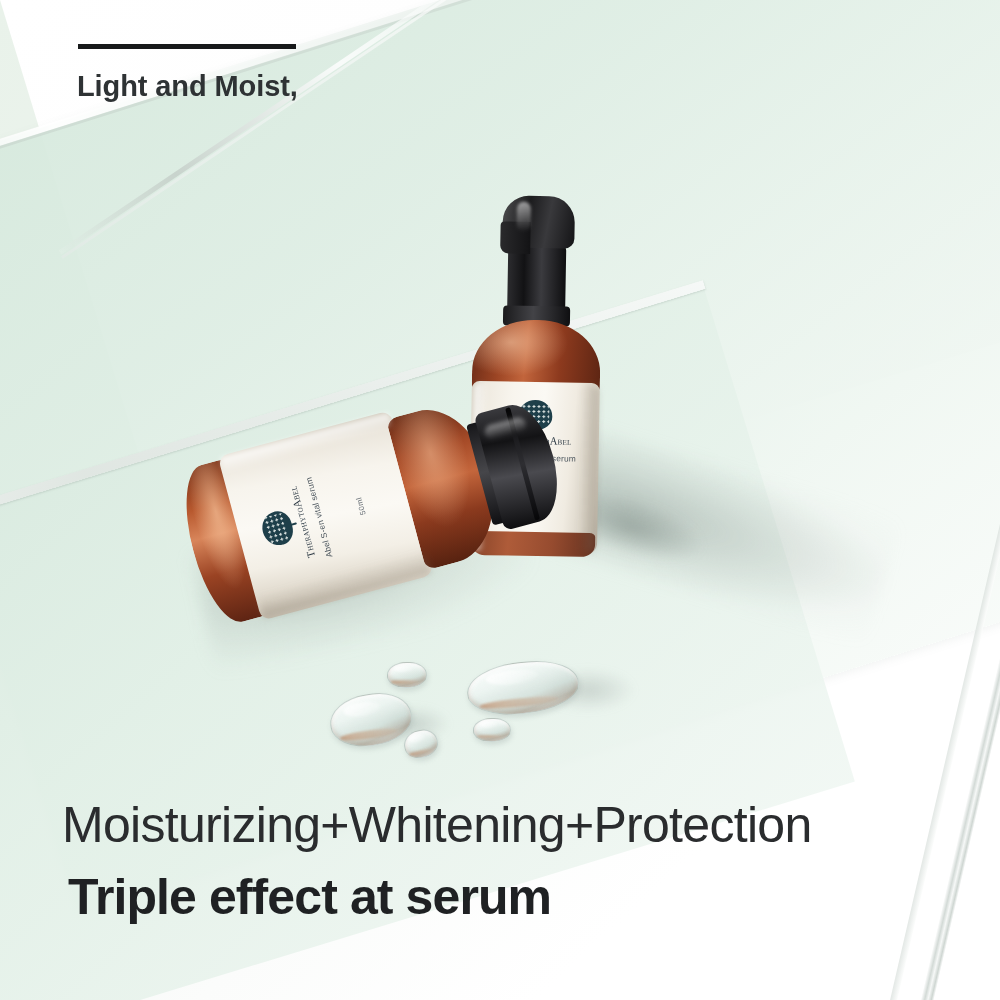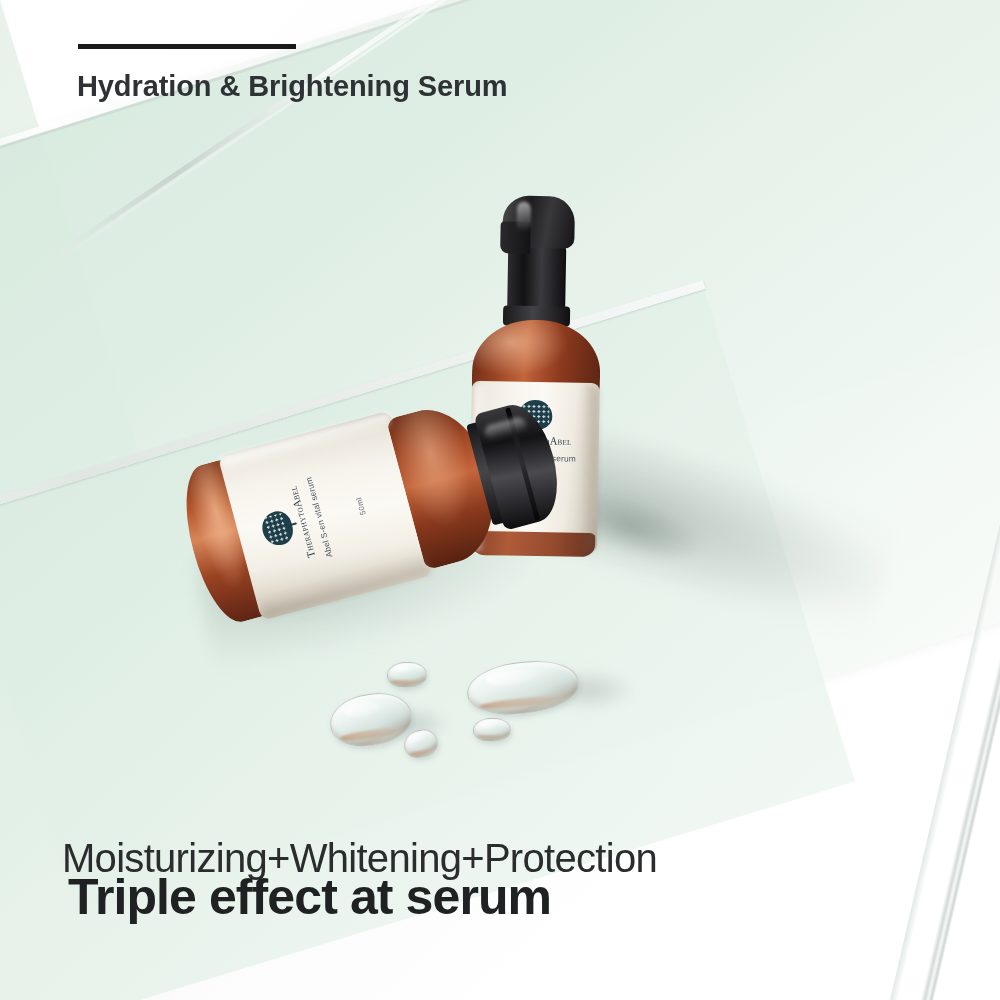--- a/index.html
+++ b/index.html
@@ -393,22 +393,22 @@
   .headline{
     position:absolute; left:77px; top:66px;
     width:640px;
     font-size:29px; font-weight:bold; line-height:1.42;
     color:#2e3234; letter-spacing:-.1px;
   }
   .headline .l2{ display:block; }
 
   .footer-1{
     position:absolute; left:62px; top:796px;
-    font-size:40px; font-weight:400; color:#2a2c2e;
-    letter-spacing:-.7px; white-space:nowrap;margin-top:40px;
+    font-size:50px; font-weight:400; color:#2a2c2e;
+    letter-spacing:-.7px; white-space:nowrap;
   }
   .footer-2{
     position:absolute; left:68px; top:868px;
     font-size:50px; font-weight:bold; color:#1f2123;
     letter-spacing:-.9px; white-space:nowrap;
   }
 </style>
 </head>
 <body>
 
@@ -501,19 +501,19 @@
   </div>
   <div class="drop drop-5">
     <div class="body"></div>
       <div class="warm"></div>
       <div class="spec"></div>
   </div>
 
   <div class="rule"></div>
 
   <div class="headline">
-    <span class="l2">Hydration &amp; Brightening Serum</span>
+    <span>Light and Moist,</span>
   </div>
 
   <div class="footer-1">Moisturizing+Whitening+Protection</div>
   <div class="footer-2">Triple effect at serum</div>
 
 </div>
 
 </body></html>

